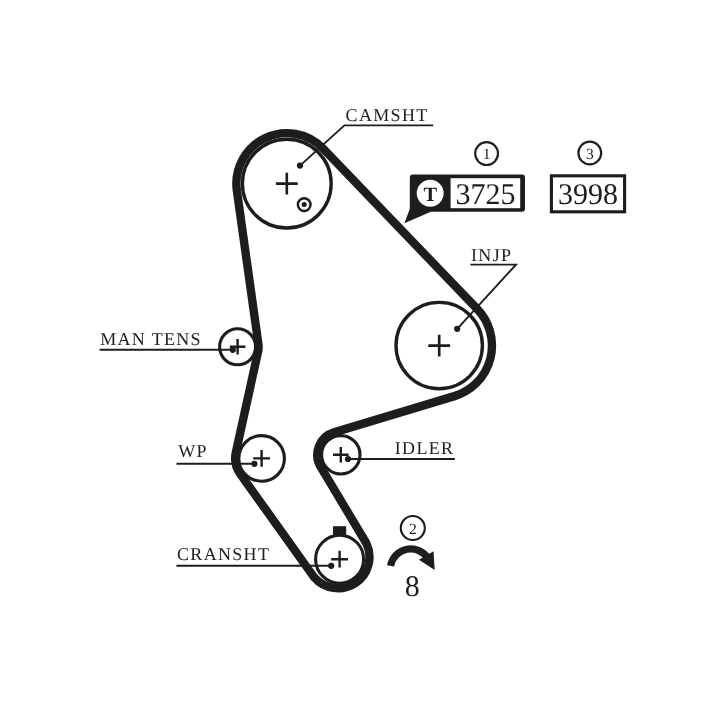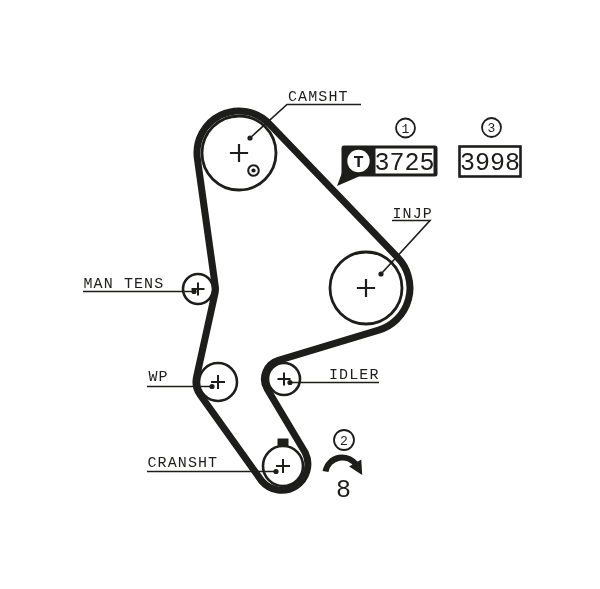--- a/index.html
+++ b/index.html
@@ -1,21 +1,21 @@
 <!DOCTYPE html>
 <html style="--line: #1d1d1b; --bg: #ffffff;"><head>
 <meta charset="utf-8">
 <style>
   :root { --line: #1d1d1b; --bg: #ffffff; }
   html,body { margin:0; padding:0; background:#fff; }
   .canvas {
     position: relative;
     width: 600px; height: 546px;
     background: var(--bg);
-    font-family: Liberation Mono, monospace;
+    font-family: Liberation Serif, serif;
     overflow: hidden;
   }
   svg { display:block; }
   .pulley { fill:#fff; stroke:var(--line); stroke-width:2.8; }
   .pulley-sm { stroke-width:2.6; }
   .belt { fill:none; stroke:var(--line); stroke-width:7; stroke-linecap:round; stroke-linejoin:round; }
   .ln { stroke:var(--line); stroke-width:1.6; fill:none; }
   .mark { stroke:var(--line); stroke-width:2.2; fill:none; stroke-linecap:square; }
   .mark-sm { stroke-width:2; }
   .dot { fill:var(--line); }

